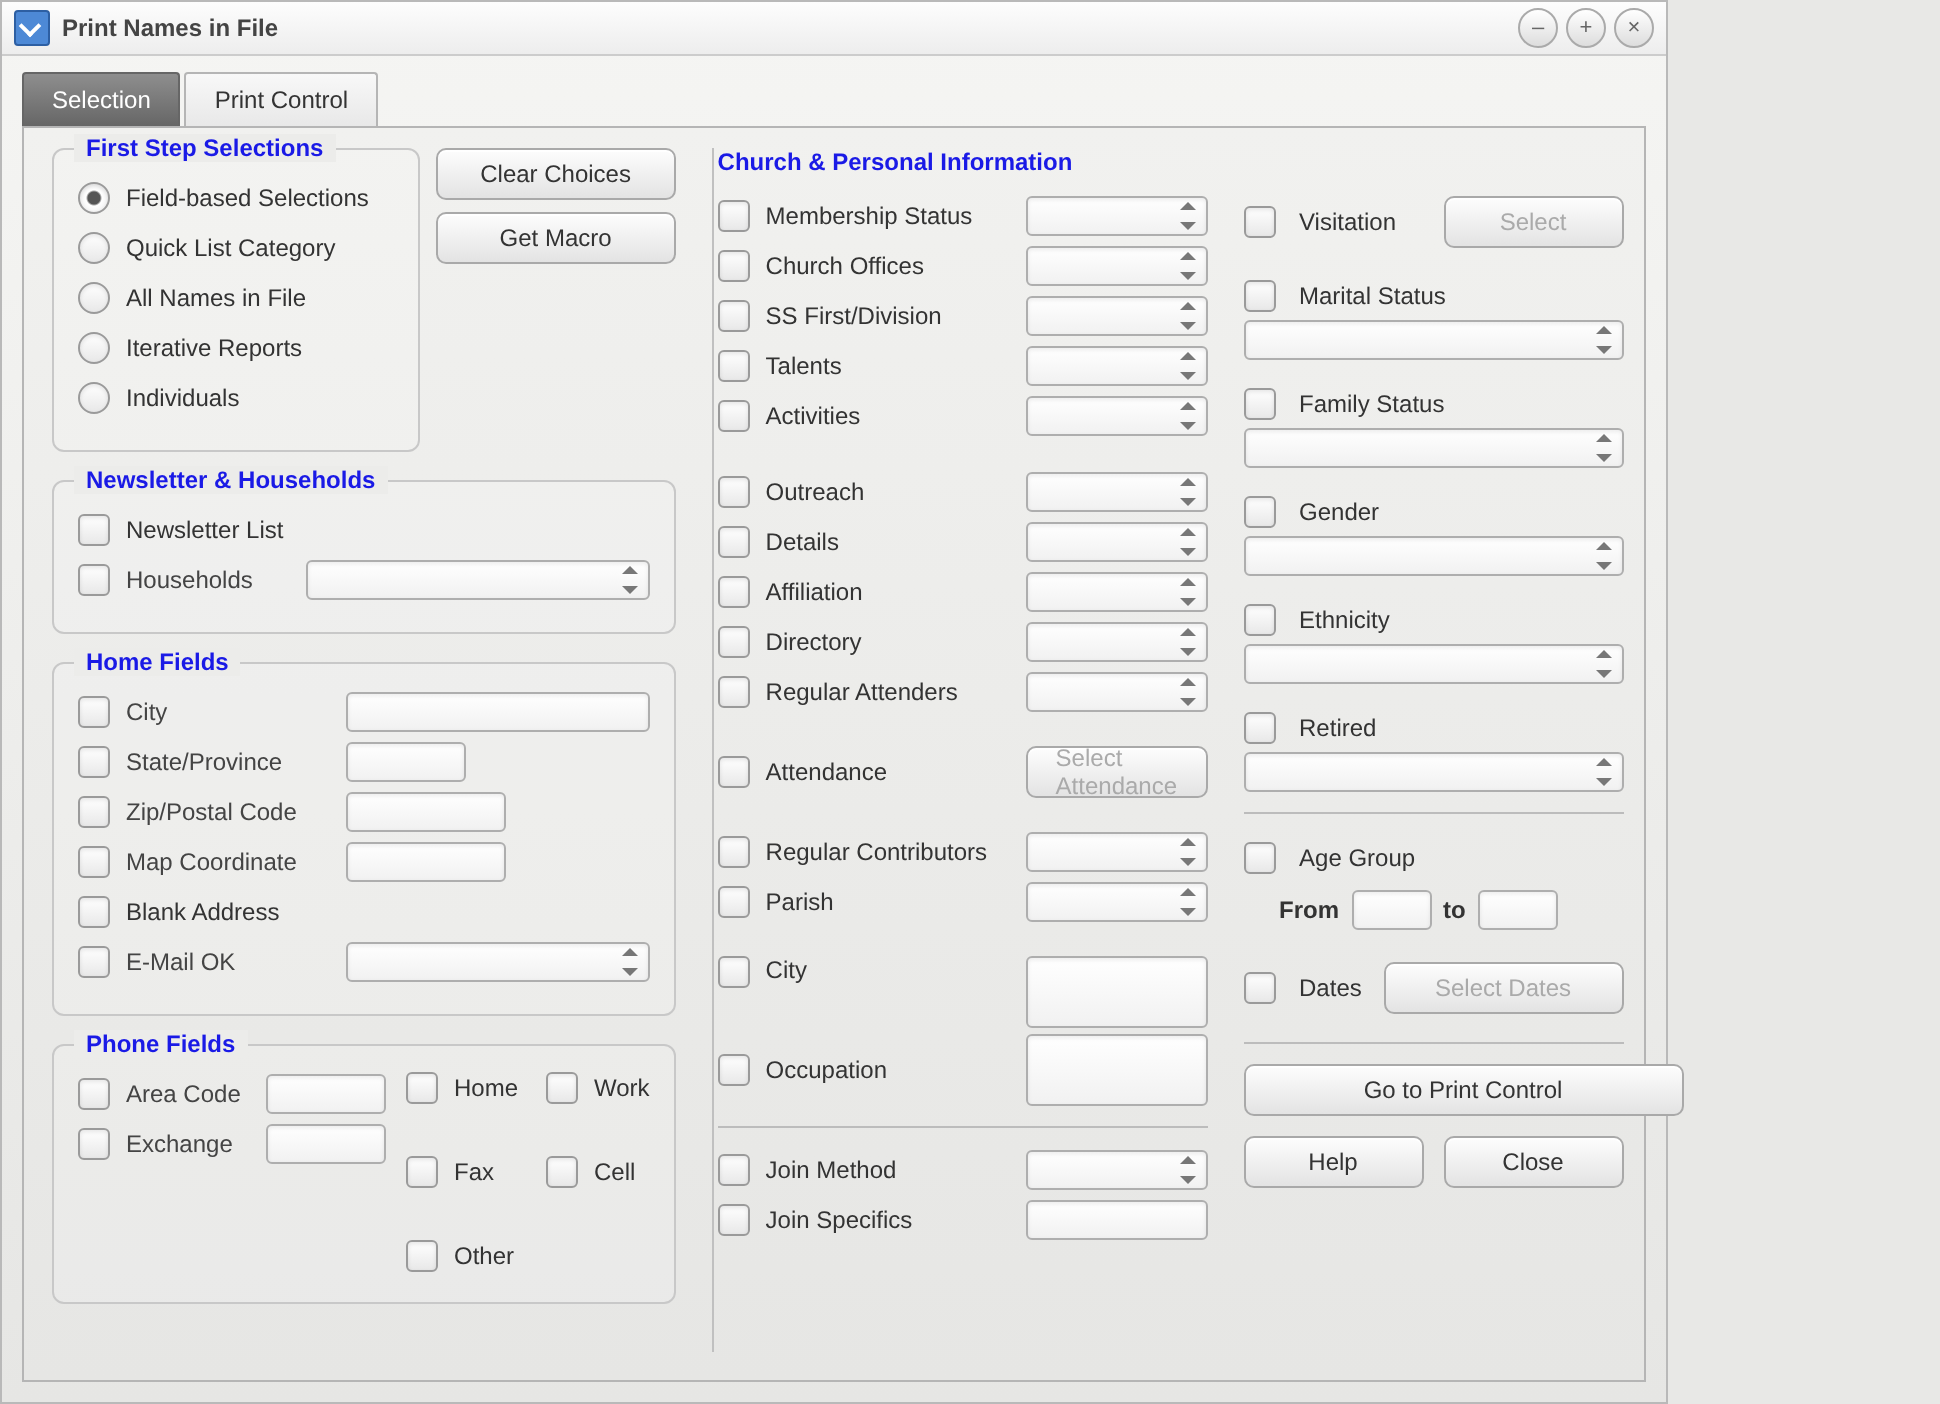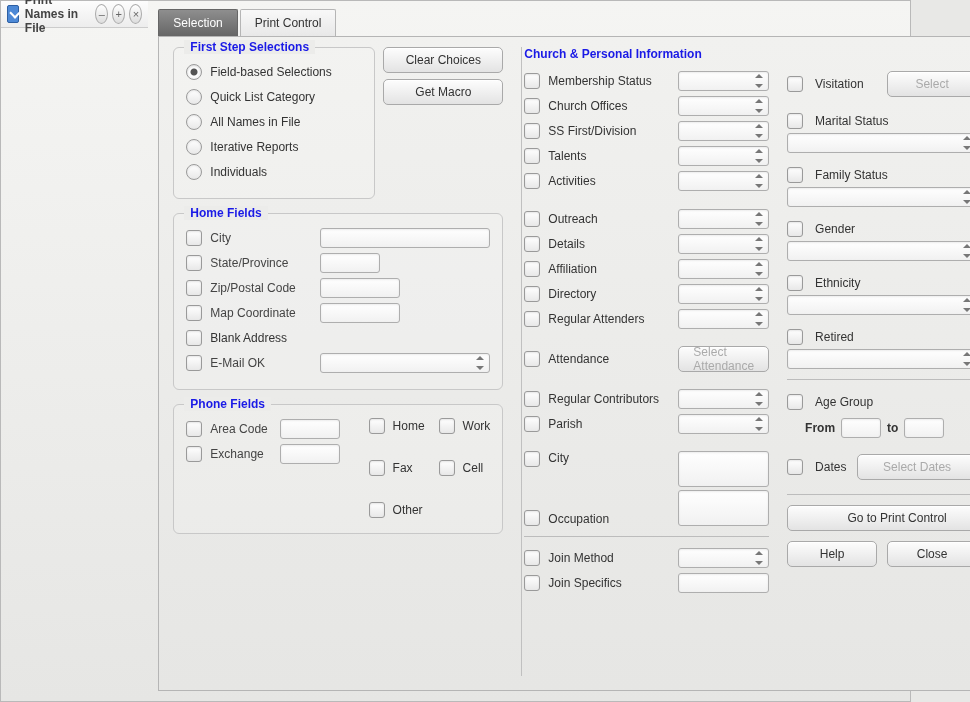--- a/index.html
+++ b/index.html
@@ -1,16 +1,16 @@
 <!DOCTYPE html>
 <html><head>
 <meta charset="utf-8">
 <style>
   html,body{margin:0;padding:0;font-family:"Segoe UI",Tahoma,sans-serif;font-size:12px;color:#333;background:#e8e8e6}
-  .window{width:911px;height:702px;box-sizing:border-box;background:linear-gradient(#f5f5f3,#e6e6e4);border:1px solid #b9b9b9;display:flex;}
+  .window{width:834px;height:702px;box-sizing:border-box;background:linear-gradient(#f5f5f3,#e6e6e4);border:1px solid #b9b9b9;display:flex;flex-direction:column}
   .titlebar{height:26px;display:flex;align-items:center;padding:0 6px;background:linear-gradient(#fdfdfd,#ededed);border-bottom:1px solid #ccc}
   .titlebar .appicon{width:16px;height:16px;background:#4d89d6;border:1px solid #2d5fa3;border-radius:2px;margin-right:6px;position:relative}
   .titlebar .appicon:after{content:"";position:absolute;left:3px;top:3px;width:6px;height:6px;border-left:2px solid #fff;border-bottom:2px solid #fff;transform:rotate(-45deg)}
   .titlebar .title{font-weight:bold;color:#444}
   .titlebar .spacer{flex:1}
   .winbtn{width:18px;height:18px;border:1px solid #aaa;border-radius:50%;margin-left:4px;background:linear-gradient(#fff,#ddd);display:flex;align-items:center;justify-content:center;font-size:11px;color:#666;cursor:pointer}
   .content{flex:1;padding:8px 10px 10px;display:flex;flex-direction:column;min-height:0}
   .tabs{display:flex;border-bottom:1px solid #b5b5b5;margin-bottom:0}
   .tab{padding:6px 14px;background:linear-gradient(#f8f8f8,#e8e8e8);border:1px solid #b5b5b5;border-bottom:none;margin-right:2px;border-radius:2px 2px 0 0;cursor:pointer}
   .tab.active{background:linear-gradient(#8e8e8e,#666);color:#fff;border-color:#666}
@@ -94,20 +94,34 @@
                 <div class="radio"></div>
                 <span>Individuals</span>
               </div>
           </div>
           <div class="side-btns">
             <div class="btn" style="width:90px">Clear Choices</div>
             <div class="btn" style="width:90px">Get Macro</div>
           </div>
         </div>
 
+        <div class="group">
+          <span class="legend">Newsletter &amp; Households</span>
+          <div class="row">
+              <div class="check"></div>
+              <span>Newsletter List</span>
+            </div>
+          <div class="row">
+              <div class="check"></div>
+              <span class="lbl" style="flex:0 0 90px">Households</span>
+              <div class="combo stretch">
+                <div class="updn"></div>
+              </div>
+            </div>
+        </div>
 
         <div class="group">
           <span class="legend">Home Fields</span>
           <div class="row">
               <div class="check"></div>
               <span class="lbl">City</span>
               <div class="txt stretch"></div>
             </div>
           <div class="row">
               <div class="check"></div>
@@ -276,21 +290,21 @@
                   <div class="combo stretch">
                     <div class="updn"></div>
                   </div>
                 </div>
               <div style="height:10px"></div>
               <div class="row" style="align-items:flex-start">
                   <div class="check"></div>
                   <span class="midLabel">City</span>
                   <div class="txt stretch" style="height:36px"></div>
                 </div>
-              <div class="row" style="align-items:flex-end">
+              <div class="row" style="align-items:center">
                   <div class="check"></div>
                   <span class="midLabel">Occupation</span>
                   <div class="txt stretch" style="height:36px"></div>
                 </div>
               <div class="hr"></div>
               <div class="row">
                   <div class="check"></div>
                   <span class="midLabel">Join Method</span>
                   <div class="combo stretch">
                     <div class="updn"></div>

